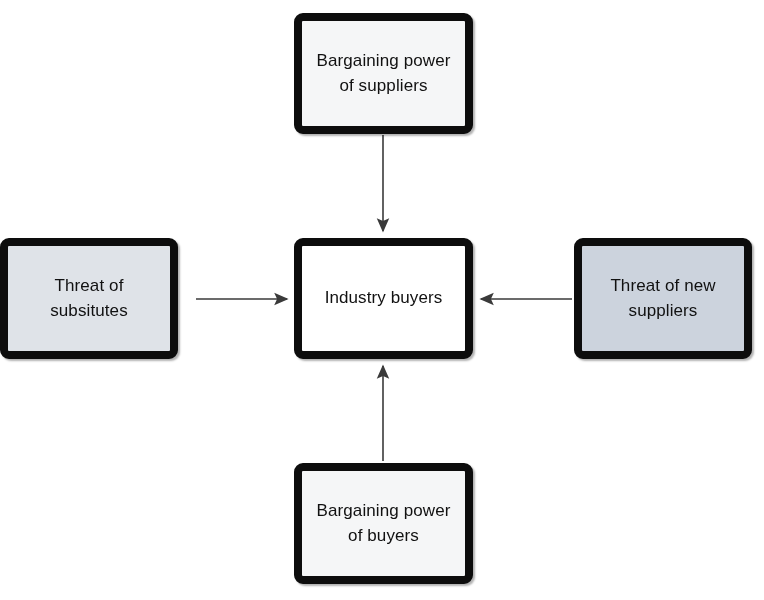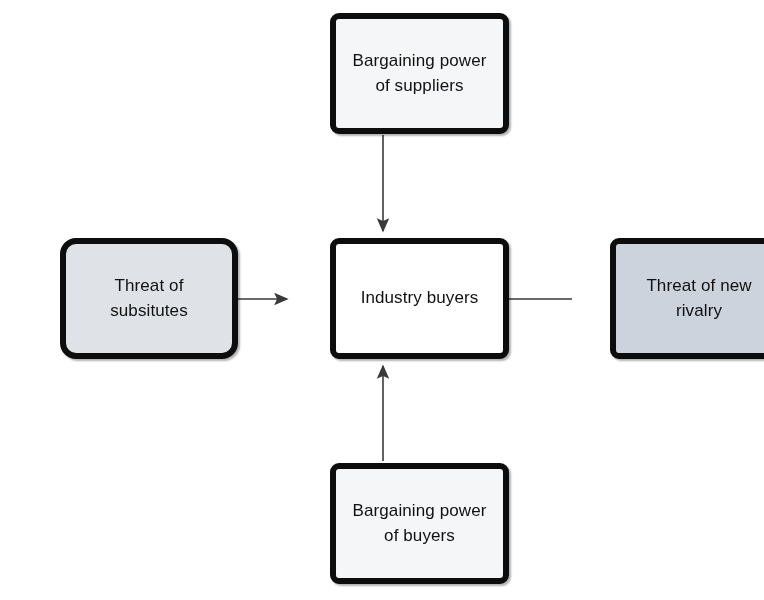--- a/index.html
+++ b/index.html
@@ -23,48 +23,46 @@
     position: absolute;
     left: 0;
     top: 0;
     width: 764px;
     height: 600px;
     pointer-events: none;
   }
   .node {
     position: absolute;
     box-sizing: border-box;
-    border: 6px solid #404040;
+    border: 8px solid #404040;
     border-radius: 9px;
     display: flex;
     align-items: center;
     justify-content: center;
     text-align: center;
     color: #111111;
     font-size: 17px;
     line-height: 1.45;
     letter-spacing: 0.1px;
     box-shadow: 2px 2px 2px rgba(0,0,0,0.30);
-    margin-left: 36px;
   }
   .node .label {
     display: block;
     padding: 0 10px;
     white-space: pre-line;
   }
 
   
   #node-suppliers {
     left: 294px;  top: 13px;  width: 179px; height: 121px;
     background: #f5f6f7;
   }
   #node-substitutes {
-    left: 24px;   top: 238px; width: 178px; height: 121px;
+    left: 0;   top: 238px; width: 178px; height: 121px;
     background: #dfe3e8;
-    border-radius: 16px;
   }
   #node-rivalry {
     left: 294px;  top: 238px; width: 179px; height: 121px;
     background: #ffffff;
   }
   #node-entrants {
     left: 574px;  top: 238px; width: 178px; height: 121px;
     background: #ccd3dd;
   }
   #node-buyers {
@@ -102,21 +100,21 @@
     <span class="label">Threat of
 subsitutes</span>
   </div>
 
   <div class="node" id="node-rivalry" style="background: rgb(255, 255, 255); border-color: rgb(13, 13, 13);">
     <span class="label">Industry buyers</span>
   </div>
 
   <div class="node" id="node-entrants" style="background: rgb(204, 211, 221); border-color: rgb(13, 13, 13);">
     <span class="label">Threat of new
-rivalry</span>
+suppliers</span>
   </div>
 
   <div class="node" id="node-buyers" style="background: rgb(245, 246, 247); border-color: rgb(13, 13, 13);">
     <span class="label">Bargaining power
 of buyers</span>
   </div>
 
 </div>
 
 </body></html>

